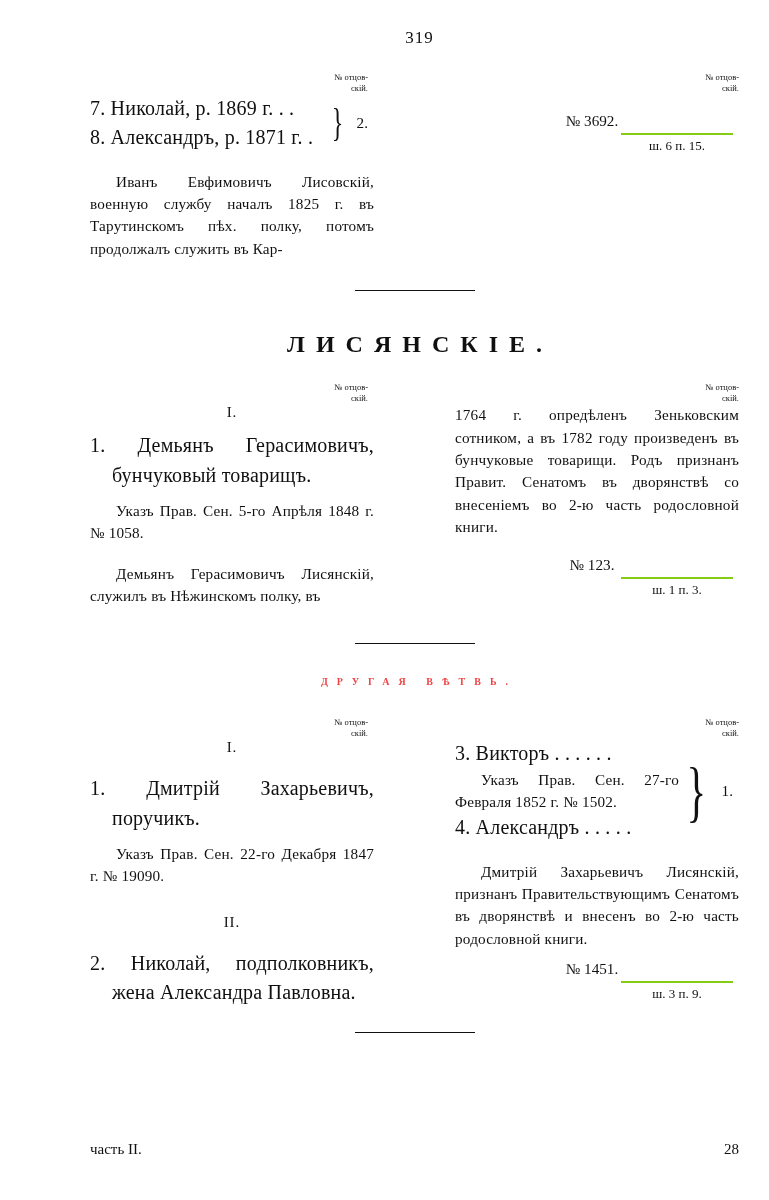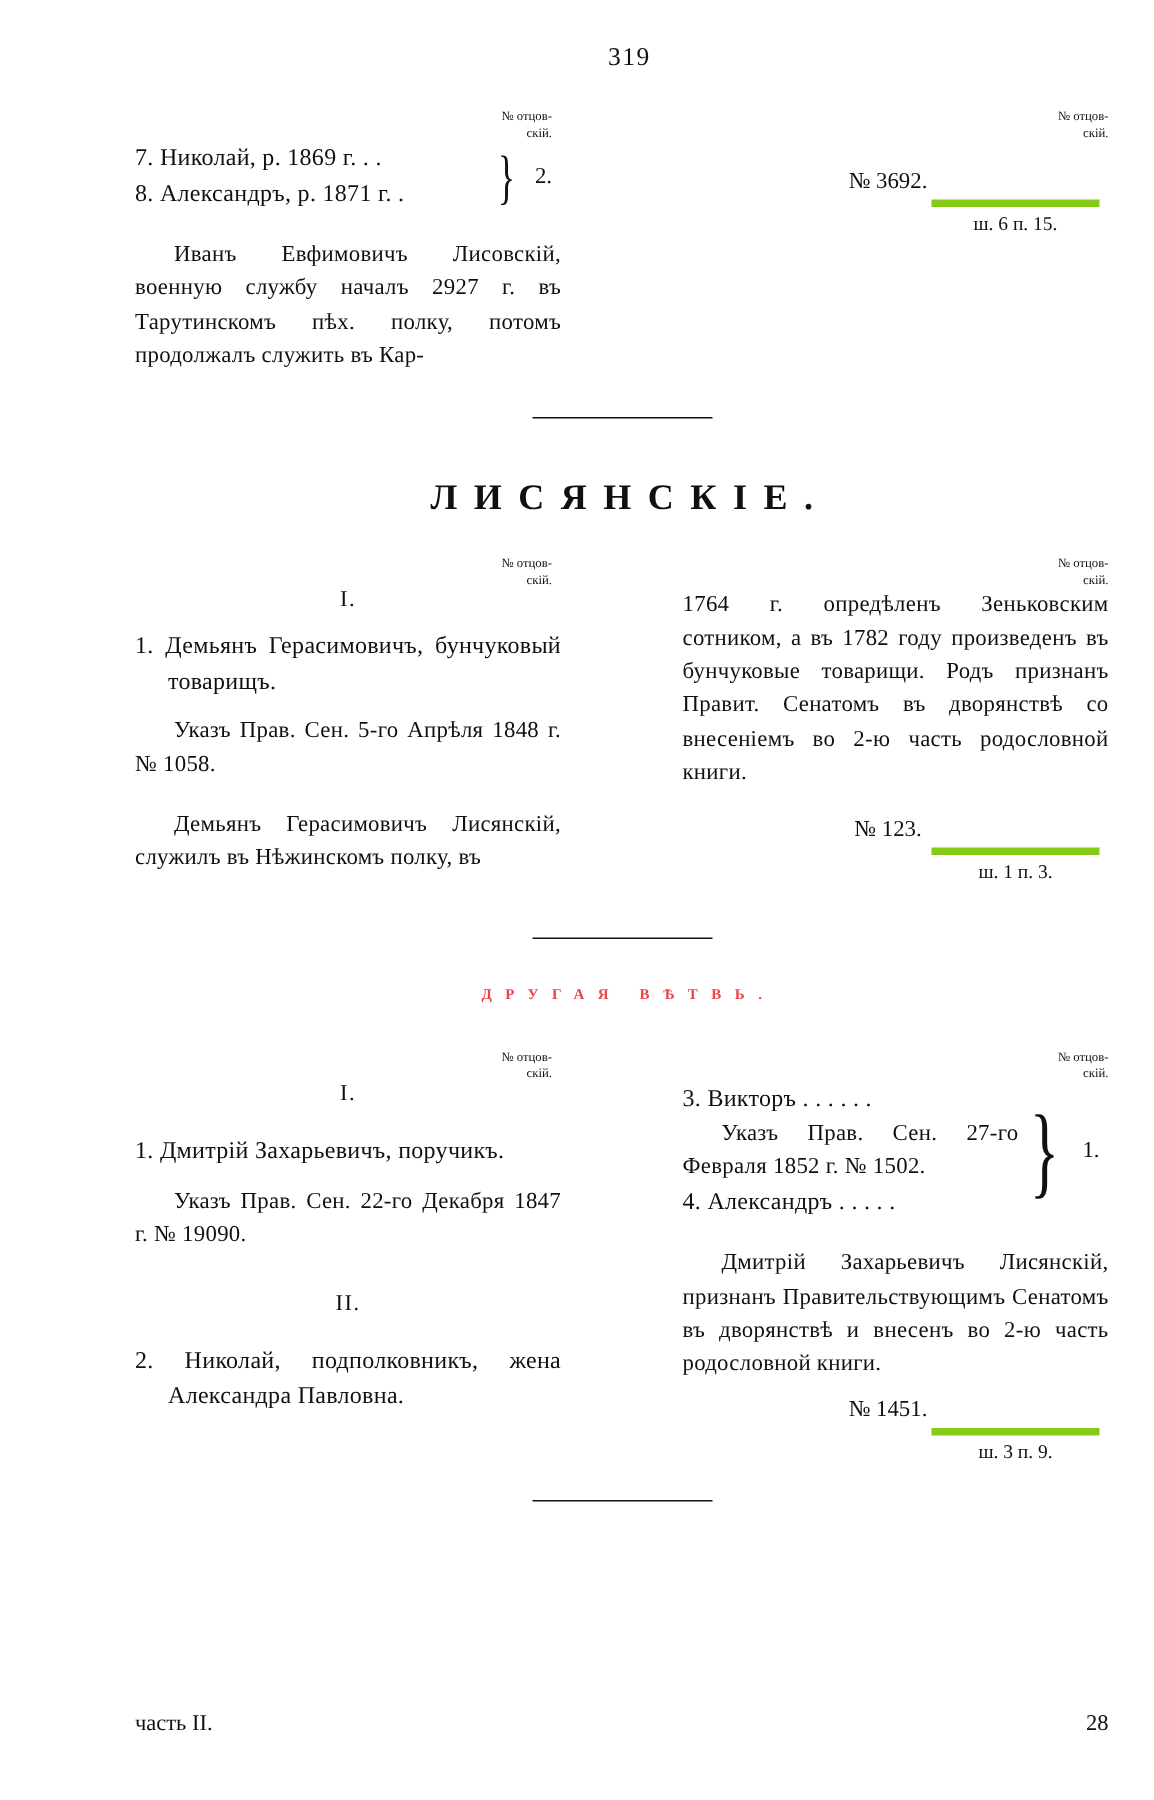--- a/index.html
+++ b/index.html
@@ -57,21 +57,21 @@
     line-height: 1.47;
     text-align: justify;
     text-align-last: left;
     letter-spacing: 0.2px;
   }
   p.txt.indent {
     text-indent: 26px;
   }
   p.hang {
     margin: 0;
-    font-size: 16px;
+    font-size: 20px;
     line-height: 1.47;
     padding-left: 22px;
     text-indent: -22px;
     letter-spacing: 0.2px;
   }
   p.hang.justify {
     text-align: justify;
     text-align-last: left;
   }
   .gap-s { height: 10px; }
@@ -86,21 +86,21 @@
   .ref-num {
     text-align: center;
     font-size: 15.2px;
     margin: 0;
     padding-right: 10px;
   }
   .ref-box {
     margin-left: auto;
     margin-right: 6px;
     width: 112px;
-    border-top: 5px solid #84cc16;
+    border-top: 2px solid #84cc16;
     text-align: center;
     font-size: 13px;
     padding-top: 3px;
     margin-top: 3px;
   }
   .divider {
     width: 120px;
     height: 1px;
     background: #111;
     margin: 0 auto;
@@ -170,21 +170,21 @@
       </div>
       <div class="brace-group">
         <div class="brace-lines">
           <p class="hang">7. Николай, р. 1869 г. . .</p>
           <p class="hang">8. Александръ, р. 1871 г. .</p>
         </div>
         <div class="brace-sym">}</div>
         <div class="brace-num">2.</div>
       </div>
       <div class="gap-m"></div>
-      <p class="txt indent">Иванъ Евфимовичъ Лисовскій, военную службу началъ 2927 г. въ Тарутинскомъ пѣх. полку, потомъ продолжалъ служить въ Кар-</p>
+      <p class="txt indent">Иванъ Евфимовичъ Лисовскій, военную службу началъ 1825 г. въ Тарутинскомъ пѣх. полку, потомъ продолжалъ служить въ Кар-</p>
     </div>
 
     <div class="col">
       <div class="col-head">
         <span>№ отцов-</span>
         <span>скій.</span>
       </div>
       <div class="gap-m"></div>
       <p class="ref-num">№ 3692.</p>
       <div class="ref-box">ш. 6 п. 15.</div>

